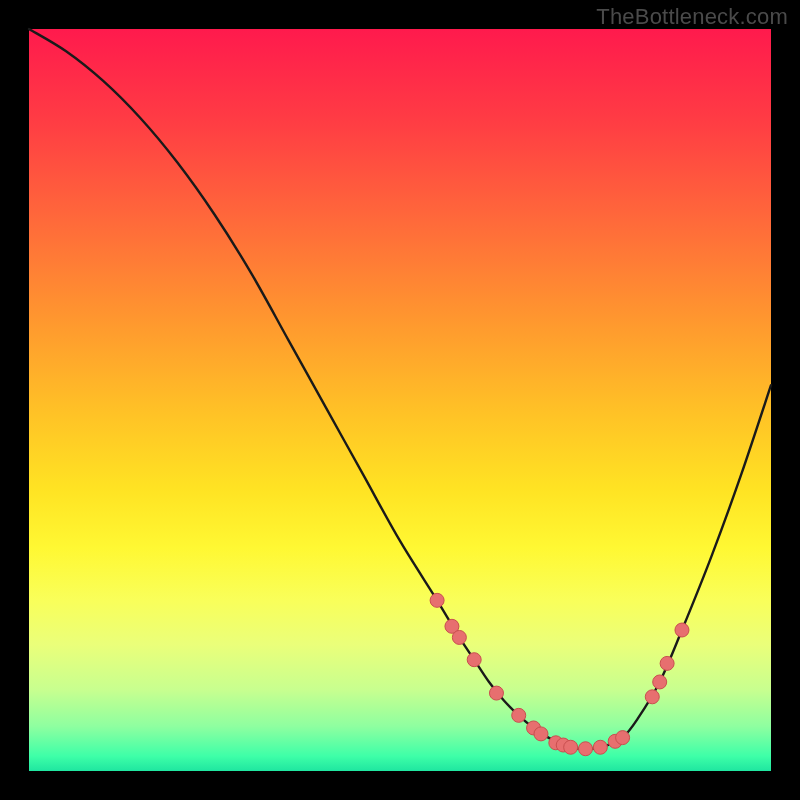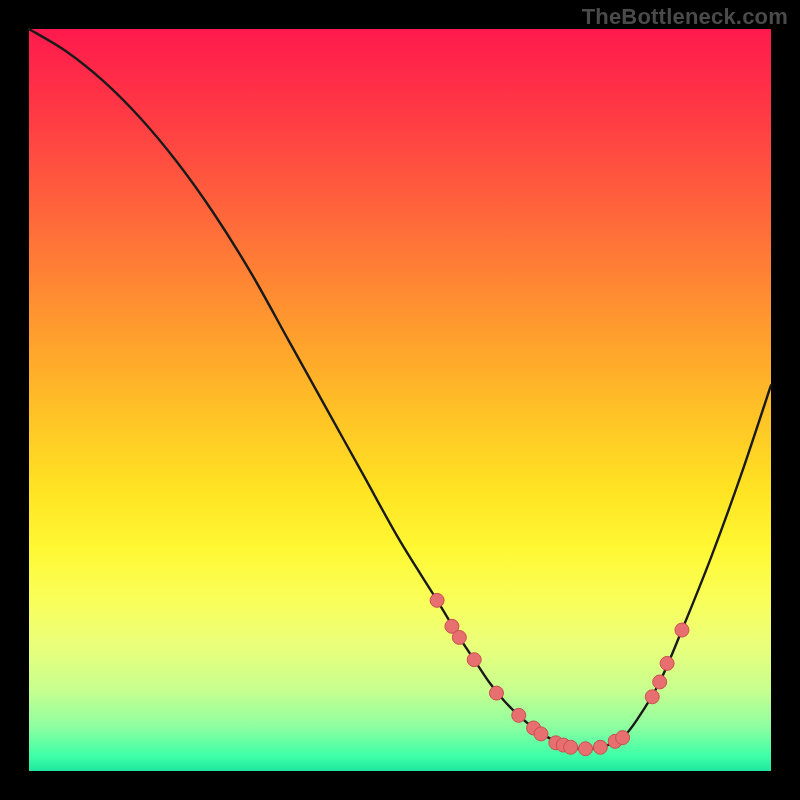--- a/index.html
+++ b/index.html
@@ -41,21 +41,21 @@
       #3effa8 98%,
       #1fe6a0 100%
     );
   }
   .watermark {
     position: absolute;
     top: 4px;
     right: 12px;
     color: #4a4a4a;
     font-size: 22px;
-    font-weight: 700;
+    font-weight: 400;
     letter-spacing: 0.2px;
     user-select: none;
   }
   svg.curve {
     position: absolute;
     top: 0;
     left: 0;
     width: 742px;
     height: 742px;
     overflow: visible;

